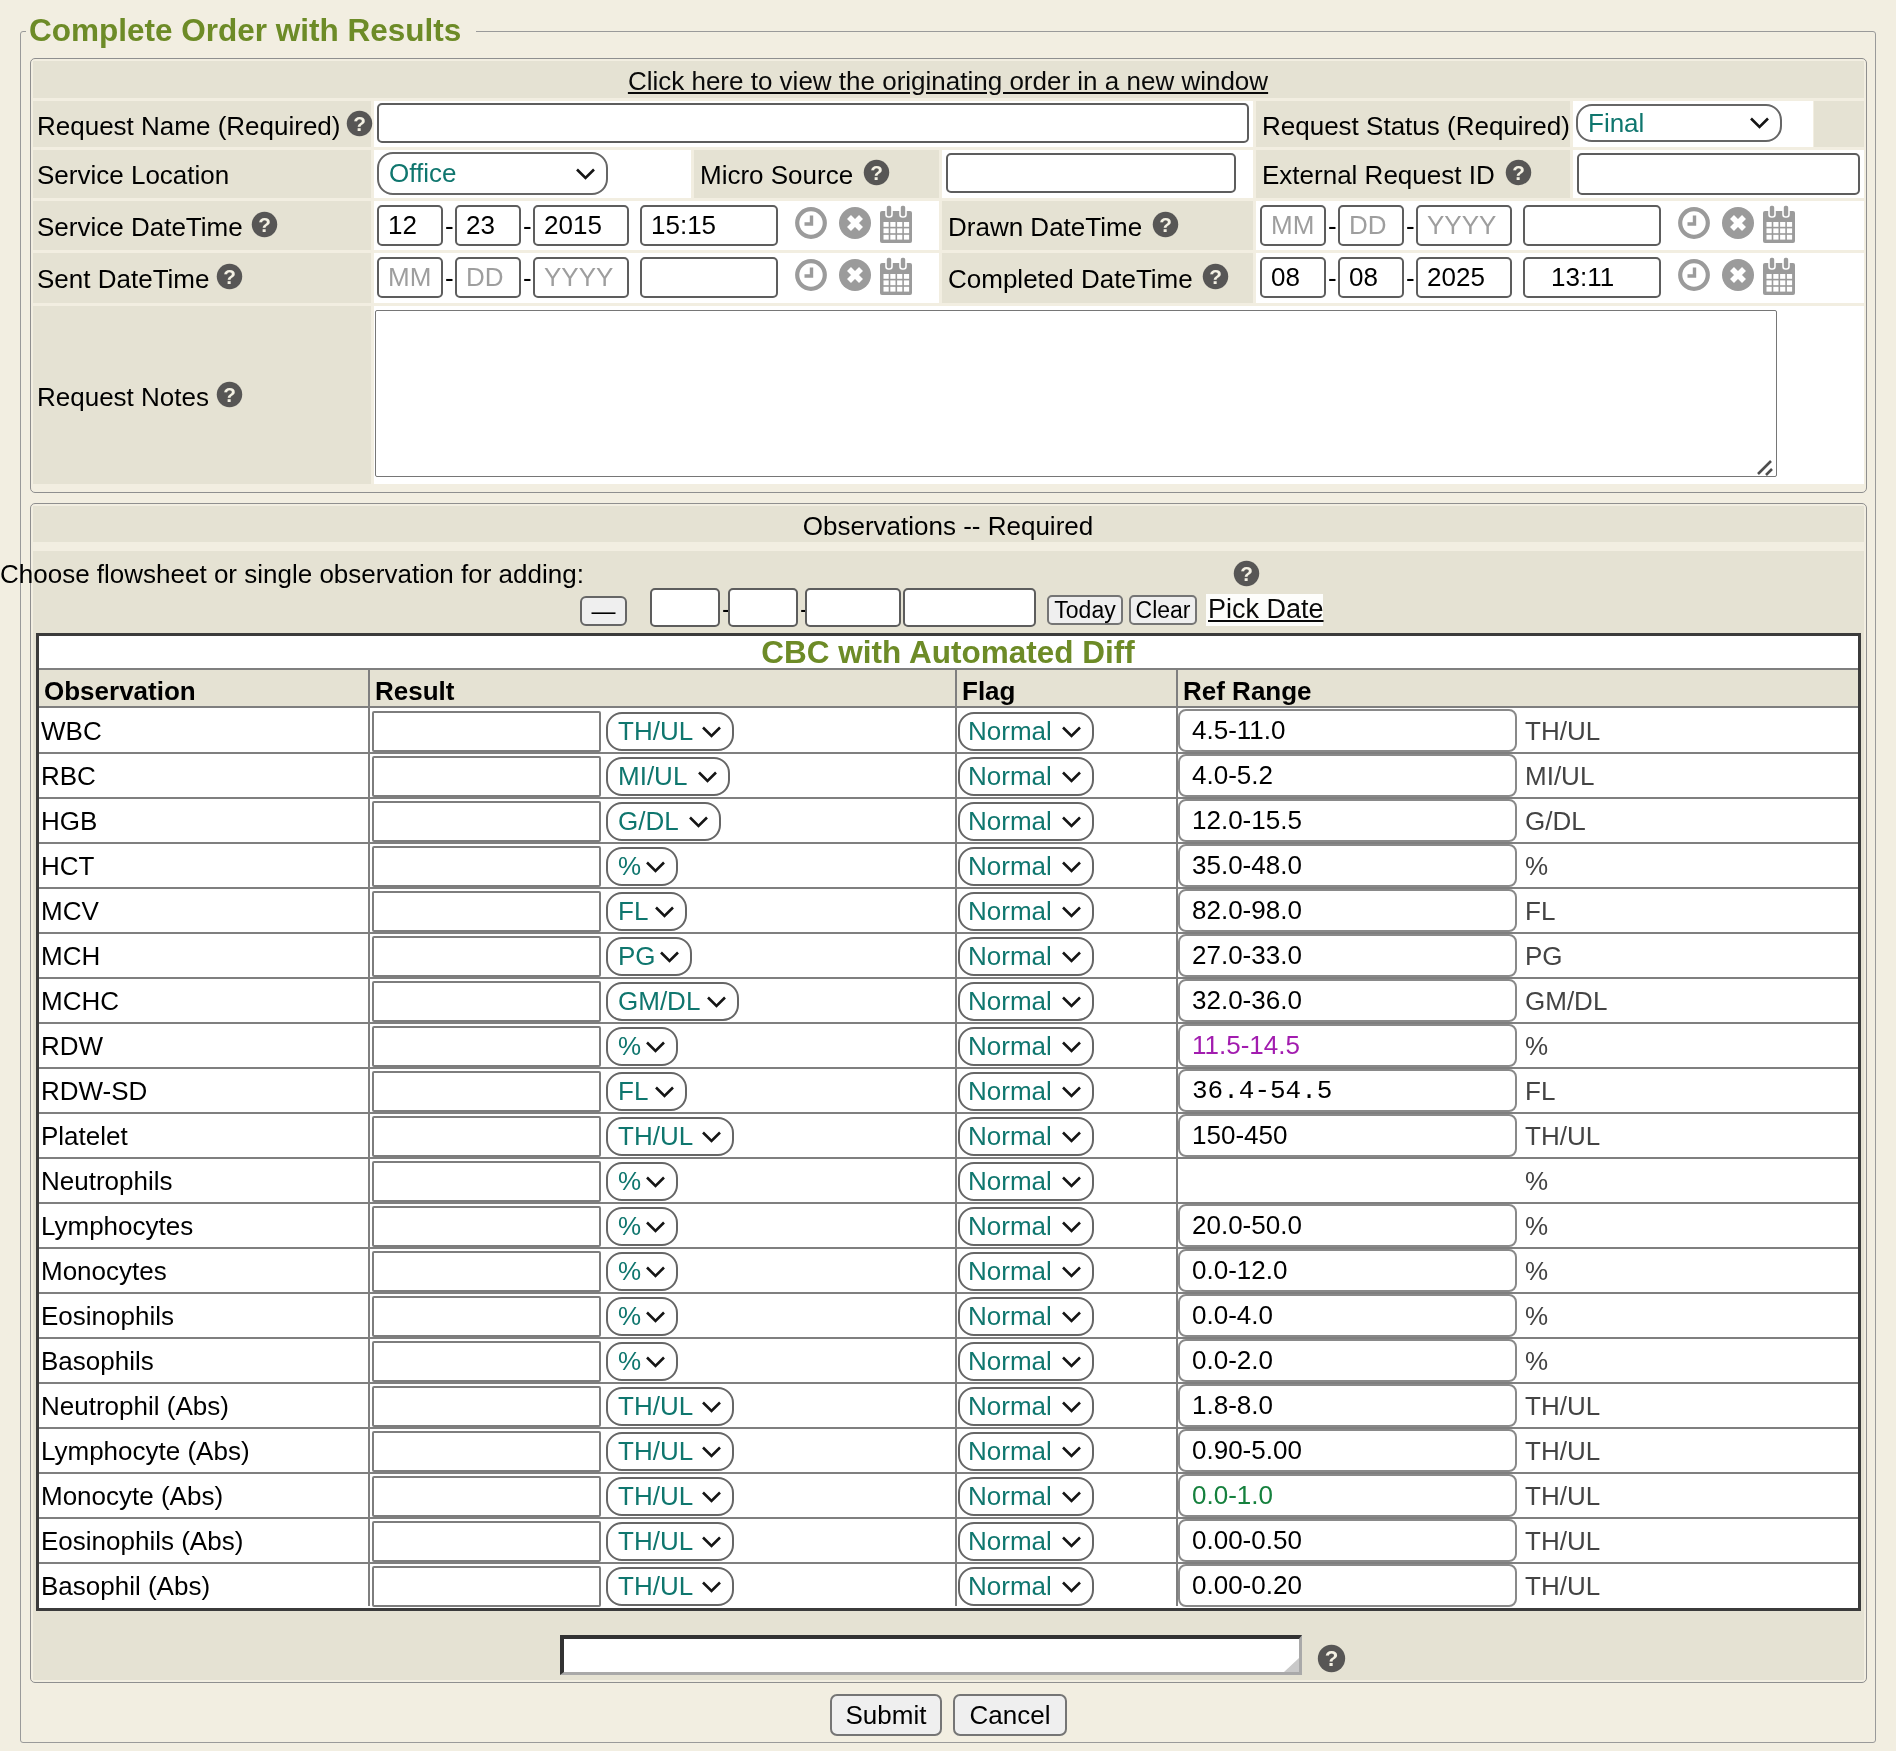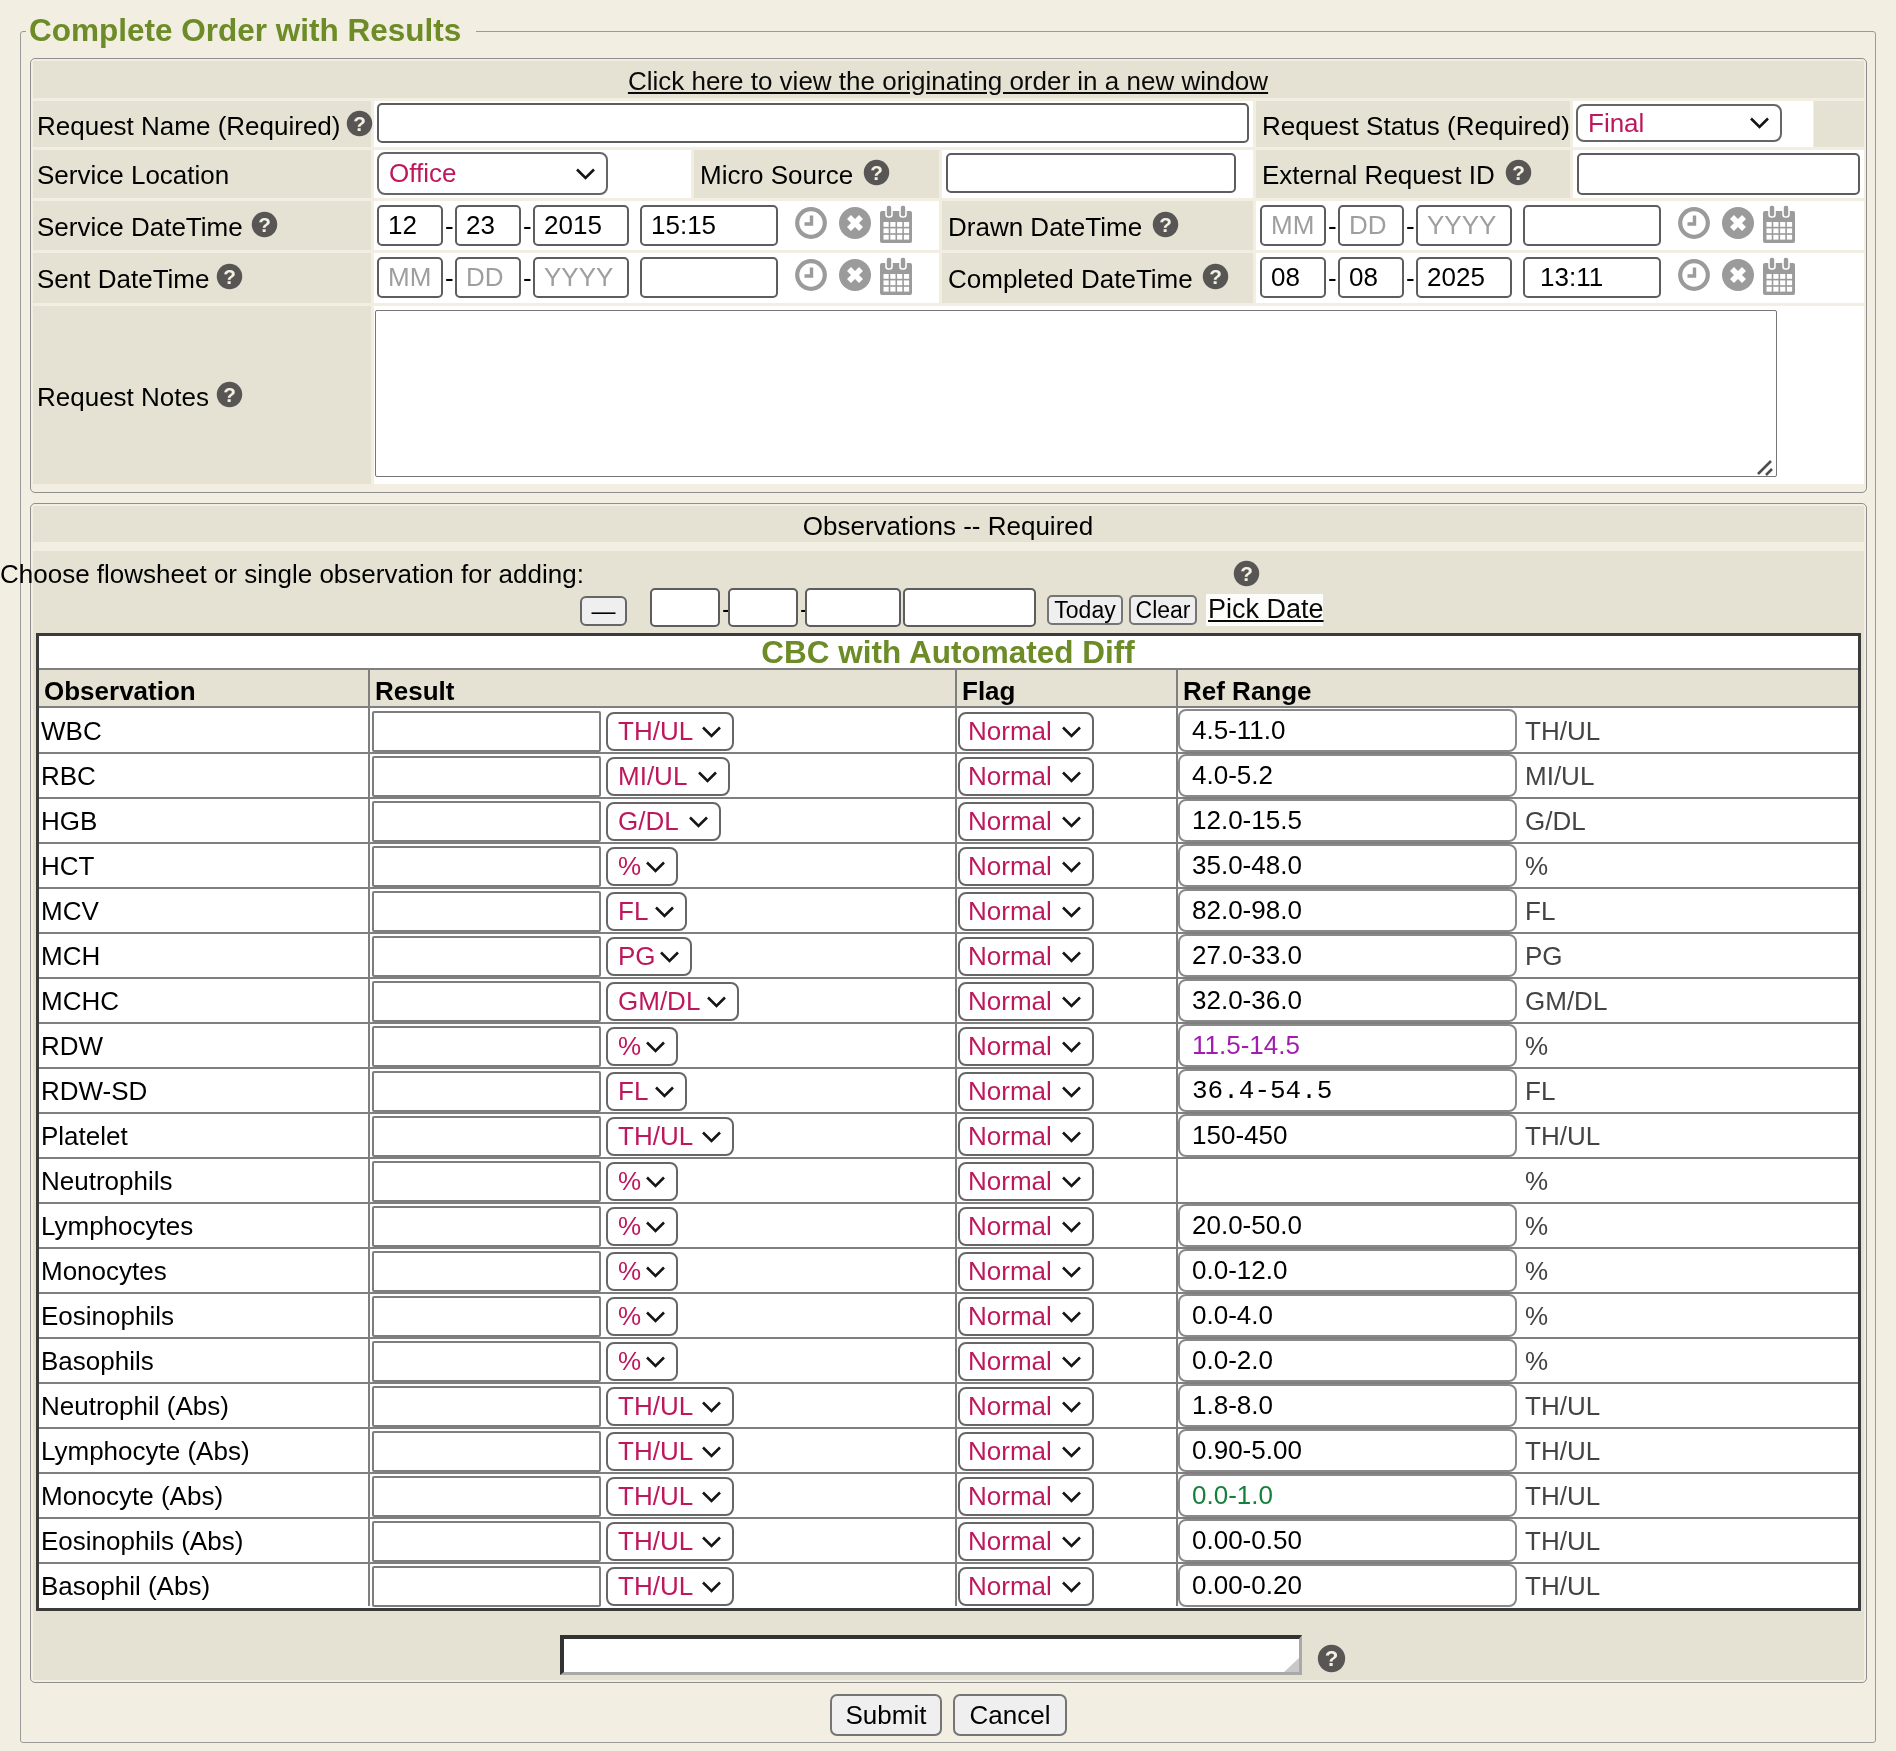--- a/index.html
+++ b/index.html
@@ -1,20 +1,20 @@
 <!DOCTYPE html>
 <html><head><meta charset="utf-8"><style>
 
 * { margin:0; padding:0; box-sizing:border-box; }
 html,body { width:1896px; height:1751px; background:#f2eee1; font-family:"Liberation Sans",sans-serif; }
 #page { position:relative; width:1896px; height:1751px; overflow:hidden; background:#f2eee1; }
 #page > div, #page svg.abs { position:absolute; }
 .lbl { position:absolute; font-size:26px; color:#000; white-space:nowrap; }
 .inp { position:absolute; background:#fff; display:flex; align-items:center; white-space:nowrap; }
-.sel { position:absolute; background:#fff; border:2px solid #666; border-radius:8px; display:flex; align-items:center; color:#be185d; white-space:nowrap; }
+.sel { position:absolute; background:#fff; border:2px solid #666; border-radius:16px; display:flex; align-items:center; color:#0f766e; white-space:nowrap; }
 .sel .chev { position:absolute; top:50%; transform:translateY(-50%); }
 .btn { position:absolute; background:#efefef; border:2px solid #757575; border-radius:6px; display:flex; align-items:center; justify-content:center; color:#000; }
 a.lk { color:#0a0a0a; text-decoration:underline; }
 
 </style></head><body>
 <div id="page">
 <div style="left:20px;top:31px;width:1856px;height:1712px;border:1px solid #9a9a9a;border-radius:3px"></div>
 <div style="left:26px;top:8px;width:450px;height:46px;background:#f2eee1"></div>
 <div style="left:29px;top:12px;font-size:31.5px;font-weight:bold;color:#6d8b27;white-space:nowrap">Complete Order with Results</div>
 <div style="left:30px;top:58px;width:1837px;height:435px;border:1px solid #8f8f8f;border-radius:5px"></div>
@@ -206,21 +206,21 @@
 <div style="left:1256px;top:253px;width:608px;height:50px;background:#fff"></div>
 <div class="inp" style="left:1260px;top:257px;width:66px;height:41px;border:2px solid #5d5d5d;border-radius:5px;font-size:26px;padding-left:9px;text-align:left;">
       <span style="color:#000">08</span>
     </div>
     <div class="inp" style="left:1338px;top:257px;width:66px;height:41px;border:2px solid #5d5d5d;border-radius:5px;font-size:26px;padding-left:9px;text-align:left;">
       <span style="color:#000">08</span>
     </div>
     <div class="inp" style="left:1416px;top:257px;width:96px;height:41px;border:2px solid #5d5d5d;border-radius:5px;font-size:26px;padding-left:9px;text-align:left;">
       <span style="color:#000">2025</span>
     </div>
-    <div class="inp" style="left:1523px;top:257px;width:138px;height:41px;border:2px solid #5d5d5d;border-radius:5px;font-size:26px;padding-left:15px;text-align:left;">
+    <div class="inp" style="left:1523px;top:257px;width:138px;height:41px;border:2px solid #5d5d5d;border-radius:5px;font-size:26px;padding-left:26px;text-align:left;">
       <span style="color:#000">13:11</span>
     </div>
     <div class="lbl" style="left:1328px;top:263px">-</div>
     <div class="lbl" style="left:1406px;top:263px">-</div>
 <svg style="position:absolute;left:1678px;top:259px" width="32" height="32" viewBox="0 0 32 32">
       <circle cx="16" cy="16" r="13.8" fill="#fff" stroke="#9b9b9b" stroke-width="4.2"></circle>
       <path d="M16.5 8.5 V17 H9.5" fill="none" stroke="#9b9b9b" stroke-width="3.4"></path>
     </svg>
     <svg style="position:absolute;left:1722px;top:259px" width="32" height="32" viewBox="0 0 32 32">
       <circle cx="16" cy="16" r="16" fill="#9b9b9b"></circle>

